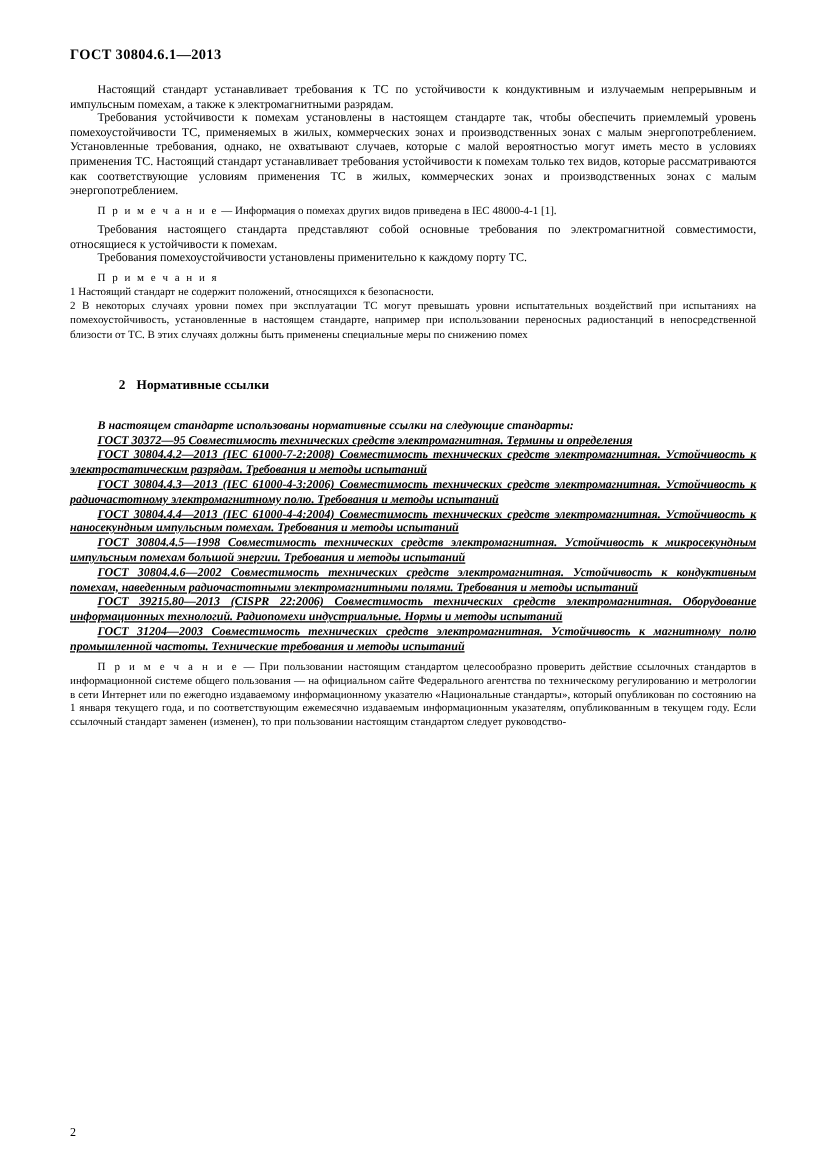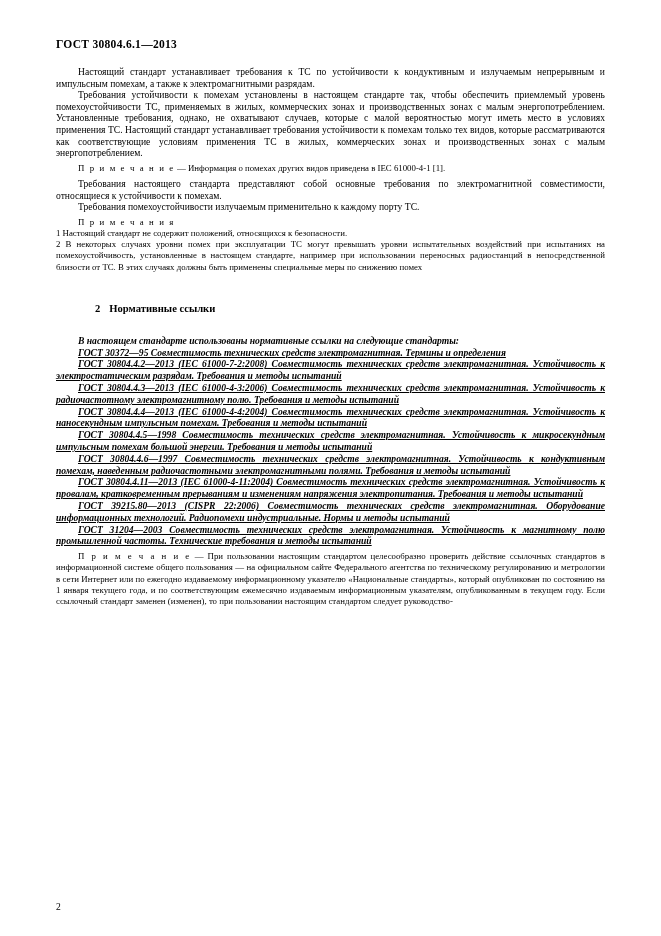--- a/index.html
+++ b/index.html
@@ -99,46 +99,45 @@
 <body>
 
 <div class="page">
 
   <div class="header">ГОСТ  30804.6.1—2013</div>
 
   <p class="indent">Настоящий стандарт устанавливает требования к ТС по устойчивости к кондуктивным и излучаемым непрерывным и импульсным помехам, а также к электромагнитными разрядам.</p>
   <p class="indent">Требования устойчивости к помехам установлены в настоящем стандарте так, чтобы обеспечить приемлемый уровень помехоустойчивости ТС, применяемых в жилых, коммерческих зонах и производственных зонах с малым энергопотреблением. Установленные требования, однако, не охватывают случаев, которые с малой вероятностью могут иметь место в условиях применения ТС. Настоящий стандарт устанавливает требования устойчивости к помехам только тех видов, которые рассматриваются как соответствующие условиям применения ТС в жилых, коммерческих зонах и производственных зонах с малым энергопотреблением.</p>
 
   <div class="gap-s"></div>
-  <p class="small-note indent"><span class="note-label">П р и м е ч а н и е</span><span> — Информация о помехах других видов приведена в IEC 61000-4-1 [1].</span></p>
+  <p class="small-note indent"><span class="note-label">П р и м е ч а н и е</span><span> — Информация о помехах других видов приведена в IEC 48000-4-1 [1].</span></p>
   <div class="gap-s"></div>
 
   <p class="indent">Требования настоящего стандарта представляют собой основные требования по электромагнитной совместимости, относящиеся к устойчивости к помехам.</p>
-  <p class="indent">Требования помехоустойчивости излучаемым применительно к каждому порту ТС.</p>
+  <p class="indent">Требования помехоустойчивости установлены применительно к каждому порту ТС.</p>
 
   <div class="gap-s"></div>
   <p class="note-block indent"><span class="note-label">П р и м е ч а н и я</span></p>
   <p class="note-block">1  Настоящий стандарт не содержит положений, относящихся к безопасности.</p>
   <p class="note-block">2  В некоторых случаях уровни помех при эксплуатации ТС могут превышать уровни испытательных воздействий при испытаниях на помехоустойчивость, установленные в настоящем стандарте, например при использовании переносных радиостанций в непосредственной близости от ТС. В этих случаях должны быть применены специальные меры по снижению помех</p>
 
   <div class="gap-l"></div>
 
   <h2 class="section"><span class="num">2</span><span>Нормативные ссылки</span></h2>
 
   <div class="gap-s"></div>
 
   <p class="ital ind">В настоящем стандарте использованы нормативные ссылки на следующие стандарты:</p>
 
   <p class="std-title">ГОСТ  30372—95  Совместимость технических средств электромагнитная. Термины и определения</p>
   <p class="std-title">ГОСТ  30804.4.2—2013 (IEC  61000-7-2:2008)  Совместимость технических средств электромагнитная. Устойчивость к электростатическим разрядам. Требования и методы испытаний</p>
   <p class="std-title">ГОСТ  30804.4.3—2013 (IEC  61000-4-3:2006)  Совместимость технических средств электромагнитная. Устойчивость к радиочастотному электромагнитному полю. Требования и методы испытаний</p>
   <p class="std-title">ГОСТ  30804.4.4—2013 (IEC  61000-4-4:2004)  Совместимость технических средств электромагнитная. Устойчивость к наносекундным импульсным помехам. Требования и методы испытаний</p>
   <p class="std-title">ГОСТ  30804.4.5—1998  Совместимость  технических  средств  электромагнитная. Устойчивость к микросекундным импульсным помехам большой энергии. Требования и методы испытаний</p>
-  <p class="std-title">ГОСТ  30804.4.6—1997  Совместимость  технических  средств  электромагнитная. Устойчивость к кондуктивным помехам, наведенным радиочастотными электромагнитными полями. Требования и методы испытаний</p>
-  <p class="std-title">ГОСТ  30804.4.11—2013  (IEC 61000-4-11:2004)  Совместимость  технических  средств электромагнитная.  Устойчивость  к  провалам,  кратковременным  прерываниям  и изменениям напряжения электропитания. Требования и методы испытаний</p>
+  <p class="std-title">ГОСТ  30804.4.6—2002  Совместимость  технических  средств  электромагнитная. Устойчивость к кондуктивным помехам, наведенным радиочастотными электромагнитными полями. Требования и методы испытаний</p>
   <p class="std-title">ГОСТ  39215.80—2013 (CISPR  22:2006)  Совместимость технических средств электромагнитная.  Оборудование  информационных  технологий.  Радиопомехи  индустриальные. Нормы и методы испытаний</p>
   <p class="std-title">ГОСТ  31204—2003  Совместимость технических средств электромагнитная. Устойчивость к магнитному полю промышленной частоты. Технические требования и методы испытаний</p>
 
   <div class="gap-s"></div>
 
   <p class="footnote indent"><span class="note-label">П р и м е ч а н и е</span><span> — При пользовании настоящим стандартом целесообразно проверить действие ссылочных стандартов в информационной системе общего пользования — на официальном сайте Федерального агентства по техническому регулированию и метрологии в сети Интернет или по ежегодно издаваемому информационному указателю «Национальные стандарты», который опубликован по состоянию на 1 января текущего года, и по соответствующим ежемесячно издаваемым информационным указателям, опубликованным в текущем году. Если ссылочный стандарт заменен (изменен), то при пользовании настоящим стандартом следует руководство-</span></p>
 
   <div class="pagenum">2</div>
 </div>
 

